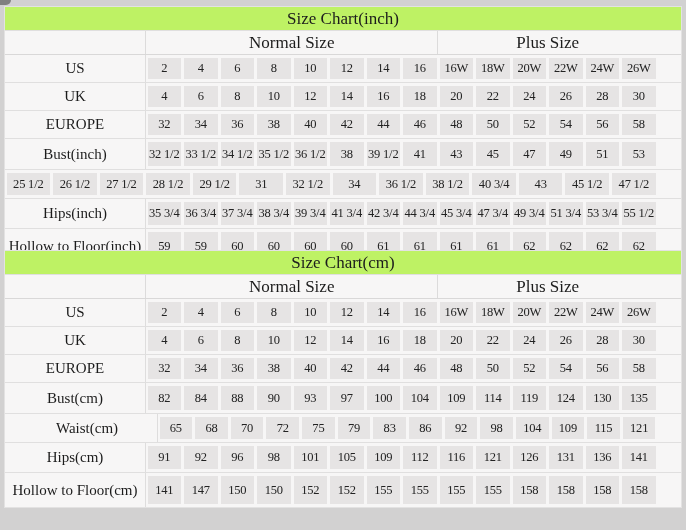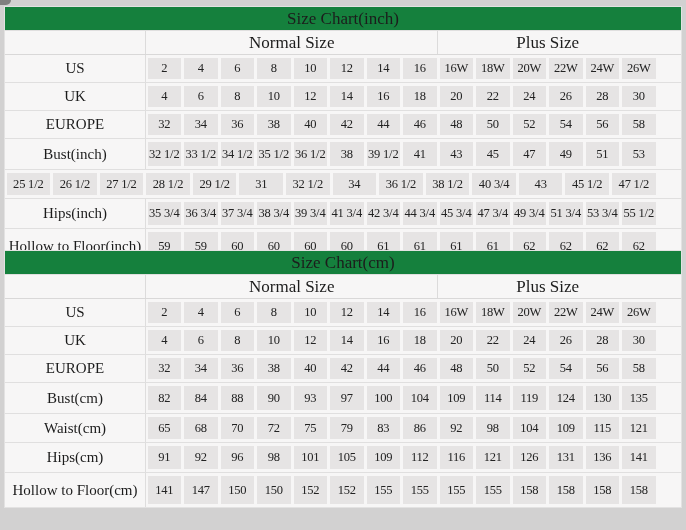--- a/index.html
+++ b/index.html
@@ -21,21 +21,21 @@
     background:#f7f6f6;
     border:1px solid #e3e2e2;
     box-sizing:border-box;
   }
   .chart.inch{top:6px;}
   .chart.cm{top:250px;}
   .title-row{
     height:23px;line-height:23px;
     text-align:center;font-size:17px;
     border-bottom:1px solid #e0dfdf;
-    background:#15803d;
+    background:#bef264;
   }
   .group-row{
     display:flex;height:23px;line-height:23px;
     border-bottom:1px solid #d9d8d8;
     font-size:17px;text-align:center;
   }
   .label-spacer{width:141px;border-right:1px solid #dcdbdb;box-sizing:border-box;}
   .group{box-sizing:border-box;}
   .group.g0{flex:8;border-right:1px solid #dcdbdb;}
   .group.g1{flex:6;margin-right:24px;}
@@ -289,21 +289,21 @@
             <div class="cell">100</div>
             <div class="cell">104</div>
             <div class="cell">109</div>
             <div class="cell">114</div>
             <div class="cell">119</div>
             <div class="cell">124</div>
             <div class="cell">130</div>
             <div class="cell">135</div>
           </div>
         </div>
-        <div class="trow" style="height: 28px;">
+        <div class="trow" style="height: 28px; padding-left: 12px;">
           <div class="row-label">Waist(cm)</div>
           <div class="cells">
             <div class="cell">65</div>
             <div class="cell">68</div>
             <div class="cell">70</div>
             <div class="cell">72</div>
             <div class="cell">75</div>
             <div class="cell">79</div>
             <div class="cell">83</div>
             <div class="cell">86</div>

